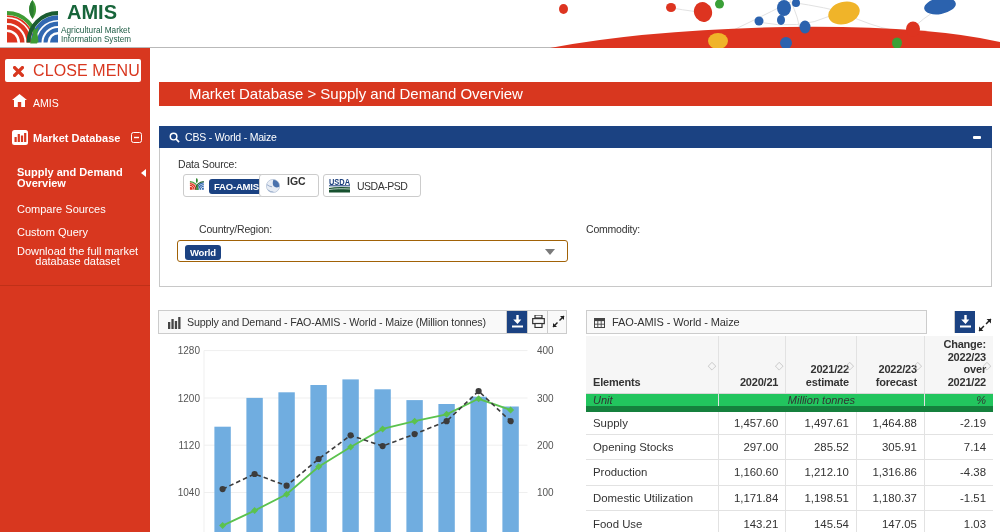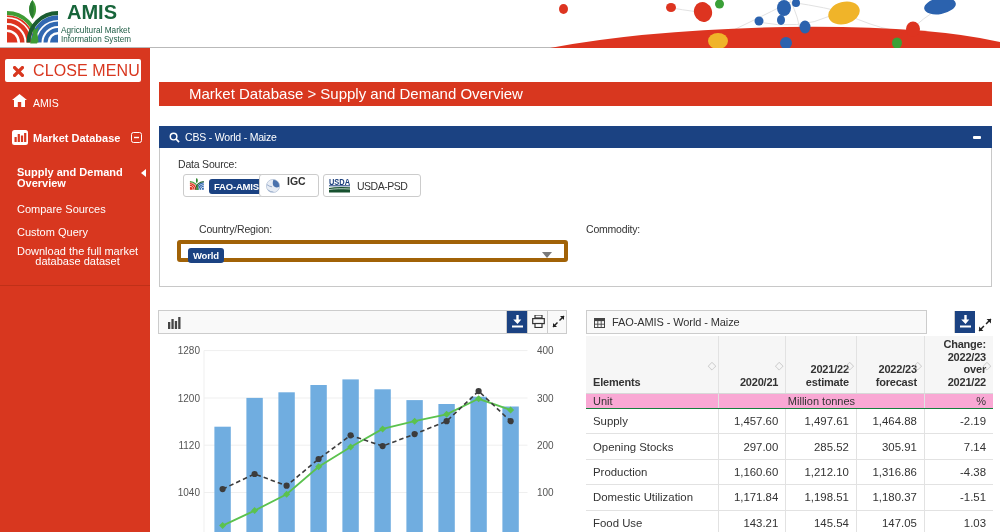--- a/index.html
+++ b/index.html
@@ -28,21 +28,21 @@
 
 #cbs { position:absolute; left:159px; top:126px; width:833px; height:161px;
   border:1px solid #c8c8c8; background:#fff; }
 #cbs .phead { position:absolute; left:-1px; top:-1px; width:833px; height:22px; background:#1b4282;
   color:#fff; font-size:10.5px; font-weight:normal; line-height:22px; letter-spacing:-0.2px; }
 .lbl { position:absolute; font-size:10.5px; color:#333; letter-spacing:-0.2px; }
 .srcbtn { position:absolute; top:47px; height:23px; border:1px solid #ccc; border-radius:3px;
   background:#fff; font-size:11px; color:#333; white-space:nowrap; }
 .badge { background:#1b4282; color:#fff; font-weight:bold; font-size:9.5px; border-radius:3px;
   padding:2px 5px; white-space:nowrap; letter-spacing:-0.2px; }
-.sel { position:absolute; top:113px; height:22px; border:4px solid #a16207; border-radius:3px;
+.sel { position:absolute; top:113px; height:22px; border:1px solid #a16207; border-radius:3px;
   background:#fff; }
 .sel .badge { position:absolute; left:7px; top:3.5px; }
 .caret { position:absolute; top:8px; width:0; height:0; border-left:5px solid transparent;
   border-right:5px solid transparent; border-top:6px solid #7a7a7a; }
 
 
 .phead2 { position:absolute; top:310px; height:24px; background:#f9f9f9; border:1px solid #ccc;
   font-size:11px; color:#333; line-height:22px; letter-spacing:-0.1px; }
 .toolbtn { position:absolute; top:0; width:21px; height:22px; border-left:1px solid #ccc; }
 .navybtn { background:#1b4282; }
@@ -50,21 +50,21 @@
 
 #tblwrap { position:absolute; left:586px; top:336px; width:407px; }
 table { border-collapse:collapse; width:407px; font-size:11.4px; color:#333;
   table-layout:fixed; }
 th { font-weight:bold; background:#f6f6f6; vertical-align:bottom; padding:2px 7px 5px 7px;
   border-bottom:1px solid #d8d8d8; position:relative; line-height:12.5px; font-size:11px; letter-spacing:-0.2px; }
 th + th, td + td { border-left:1px solid #e2e2e2; }
 td { padding:0 7px; border-bottom:1px solid #e2e2e2; }
 .num { text-align:right; }
 .sort { position:absolute; right:2px; top:40%; color:#c4c4c4; font-size:11px; font-weight:normal; }
-.unit td { background:#f9a8d4; font-size:11px; border-bottom:1px solid #15803d; }
+.unit td { background:#22c55e; font-style:italic; font-size:11px; border-bottom:6px solid #15803d; }
 </style>
 </head>
 <body>
 <div id="page">
 
   <div id="hdr">
     <svg class="abs" style="left:0;top:0" width="145" height="48" viewBox="0 0 145 48">
       <g id="amislogo">
 
       <g fill="none" stroke="#dd3420">
@@ -213,20 +213,21 @@
 
   <div class="phead2" style="left:158px;width:409px;">
     <svg class="abs" style="left:9px;top:6px;" width="13" height="12" viewBox="0 0 13 12">
       <g fill="#444">
           <rect x="0" y="5" width="2.3" height="7"></rect>
           <rect x="3.4" y="2" width="2.3" height="10"></rect>
       <rect x="6.8" y="4" width="2.3" height="8"></rect>
           <rect x="10.2" y="0" width="2.3" height="12"></rect>
         </g>
     </svg>
+    <span style="margin-left:28px;font-size:10.7px;letter-spacing:-0.15px;">Supply and Demand - FAO-AMIS - World - Maize (Million tonnes)</span>
     <div class="toolbtn navybtn" style="left:347px;">
       <svg style="margin:4px 0 0 4px;" width="13" height="13" viewBox="0 0 13 13">
         <path d="M5.3 0 h2.4 v4.5 h2.6 L6.5 9 L2.2 4.5 h3.1 Z" fill="#fff"></path>
         <path d="M1 10.5 h11 v2 h-11 Z" fill="#fff"></path>
       </svg>
     </div>
     <div class="toolbtn" style="left:368px;">
       <svg style="margin:4px 0 0 4px;" width="13" height="13" viewBox="0 0 13 13">
         <rect x="3" y="0" width="7" height="3" fill="none" stroke="#333" stroke-width="1.2"></rect>
         <rect x="0.7" y="3.6" width="11.6" height="5" fill="none" stroke="#333" stroke-width="1.2"></rect>

